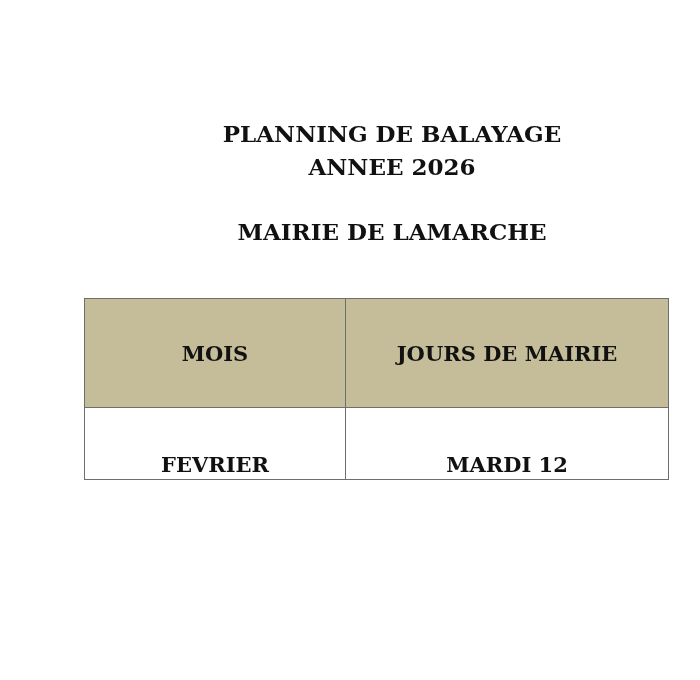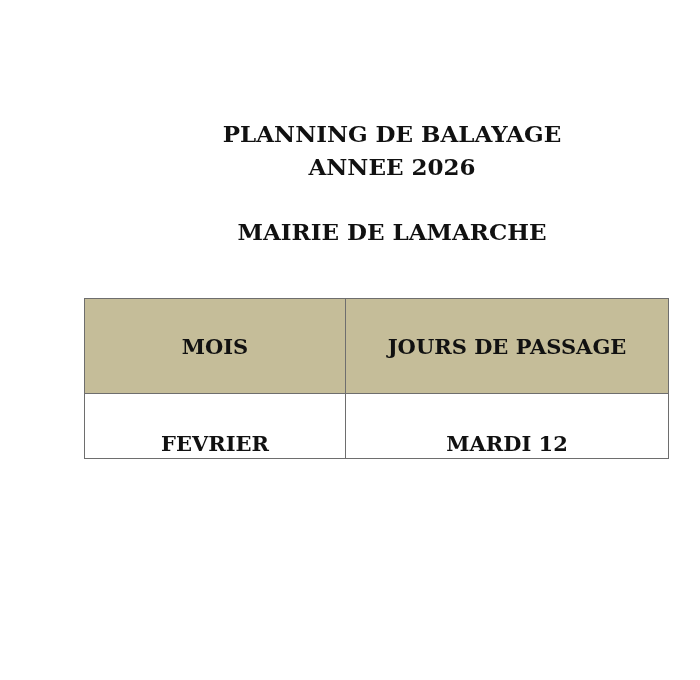--- a/index.html
+++ b/index.html
@@ -6,42 +6,42 @@
   body { width: 700px; height: 680px; position: relative; overflow: hidden;
          font-family: "DejaVu Serif", "Liberation Serif", serif; color: #111; }
   .title { position: absolute; left: 0; width: 784px; text-align: center;
            font-weight: bold; font-size: 23px; letter-spacing: 0px; }
   .t1 { top: 120px; }
   .t2 { top: 153px; }
   .t3 { top: 218px; }
   table { position: absolute; left: 84px; top: 298px; width: 584px;
           border-collapse: collapse; table-layout: fixed; }
   td, th { border: 1px solid #6e6e6e; text-align: center; font-weight: bold;
-           font-size: 21px; padding: 2px; }
+           font-size: 21px; padding: 9px; }
   th { background: #c5bd99; height: 90px; vertical-align: middle; }
   td { height: 60px; vertical-align: bottom; padding-bottom: 2px; }
   col.c1 { width: 261px; }
   col.c2 { width: 323px; }
 </style>
 </head>
 <body>
 
 <div class="title t1">PLANNING DE BALAYAGE</div>
 <div class="title t2">ANNEE 2026</div>
 <div class="title t3">MAIRIE DE LAMARCHE</div>
 
 <table>
   <colgroup>
       <col class="c1">
       <col class="c2">
     </colgroup>
   <thead>
     <tr>
       <th>MOIS</th>
-      <th>JOURS DE PASSAGE</th>
+      <th>JOURS DE MAIRIE</th>
     </tr>
   </thead>
   <tbody>
     <tr>
       <td>FEVRIER</td>
       <td>MARDI 12</td>
     </tr>
   </tbody>
 </table>
 

